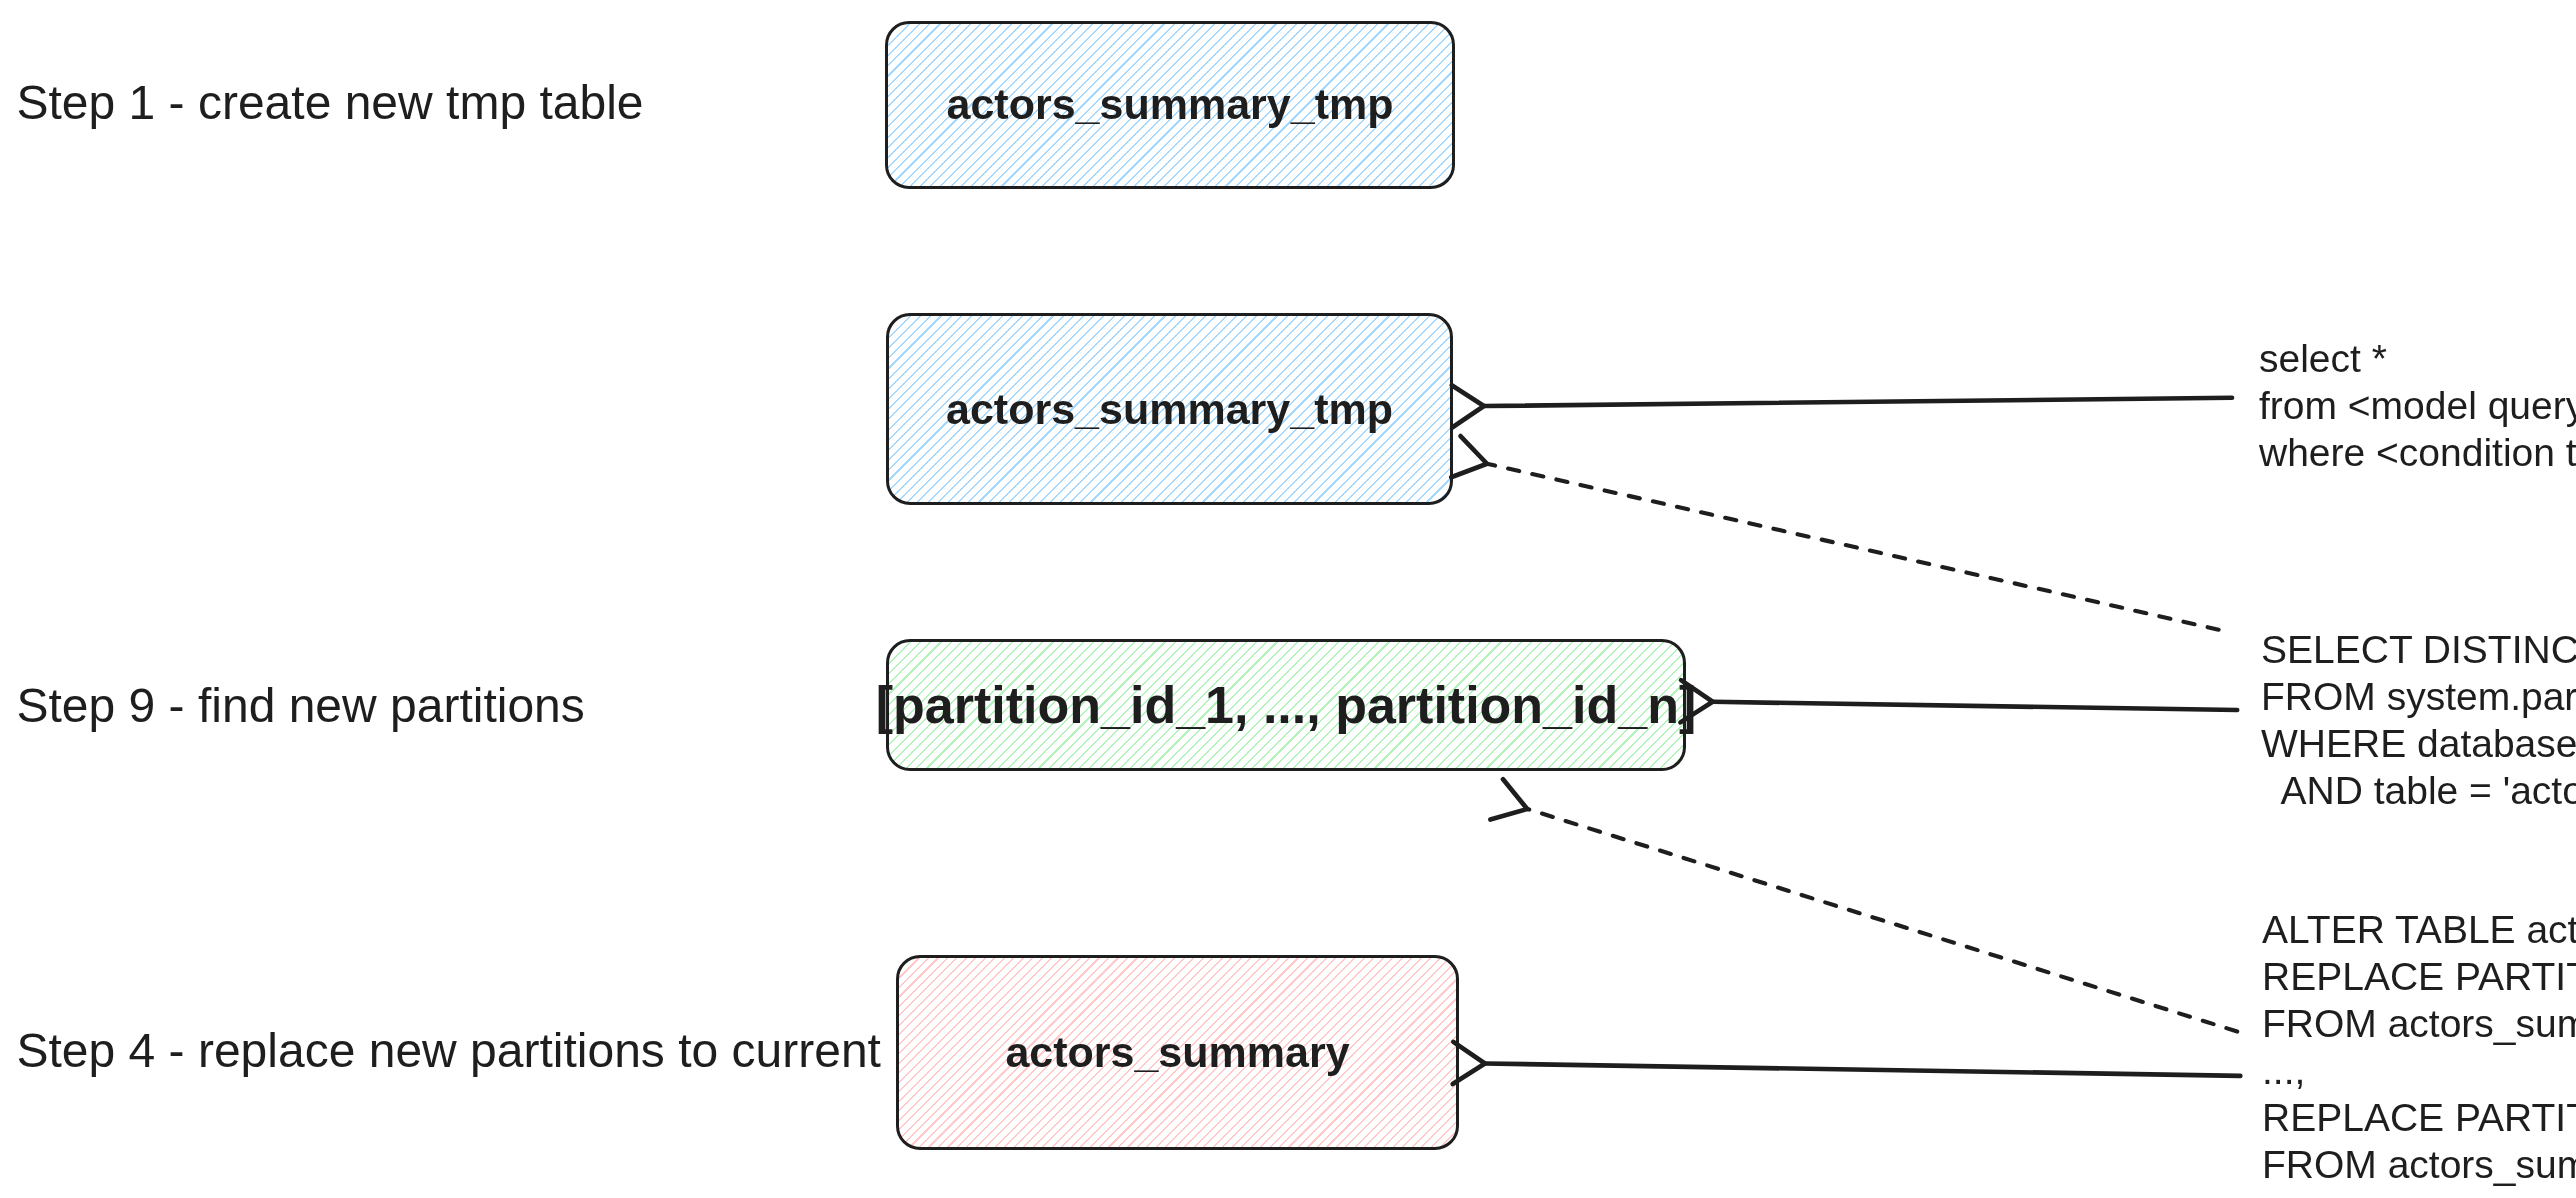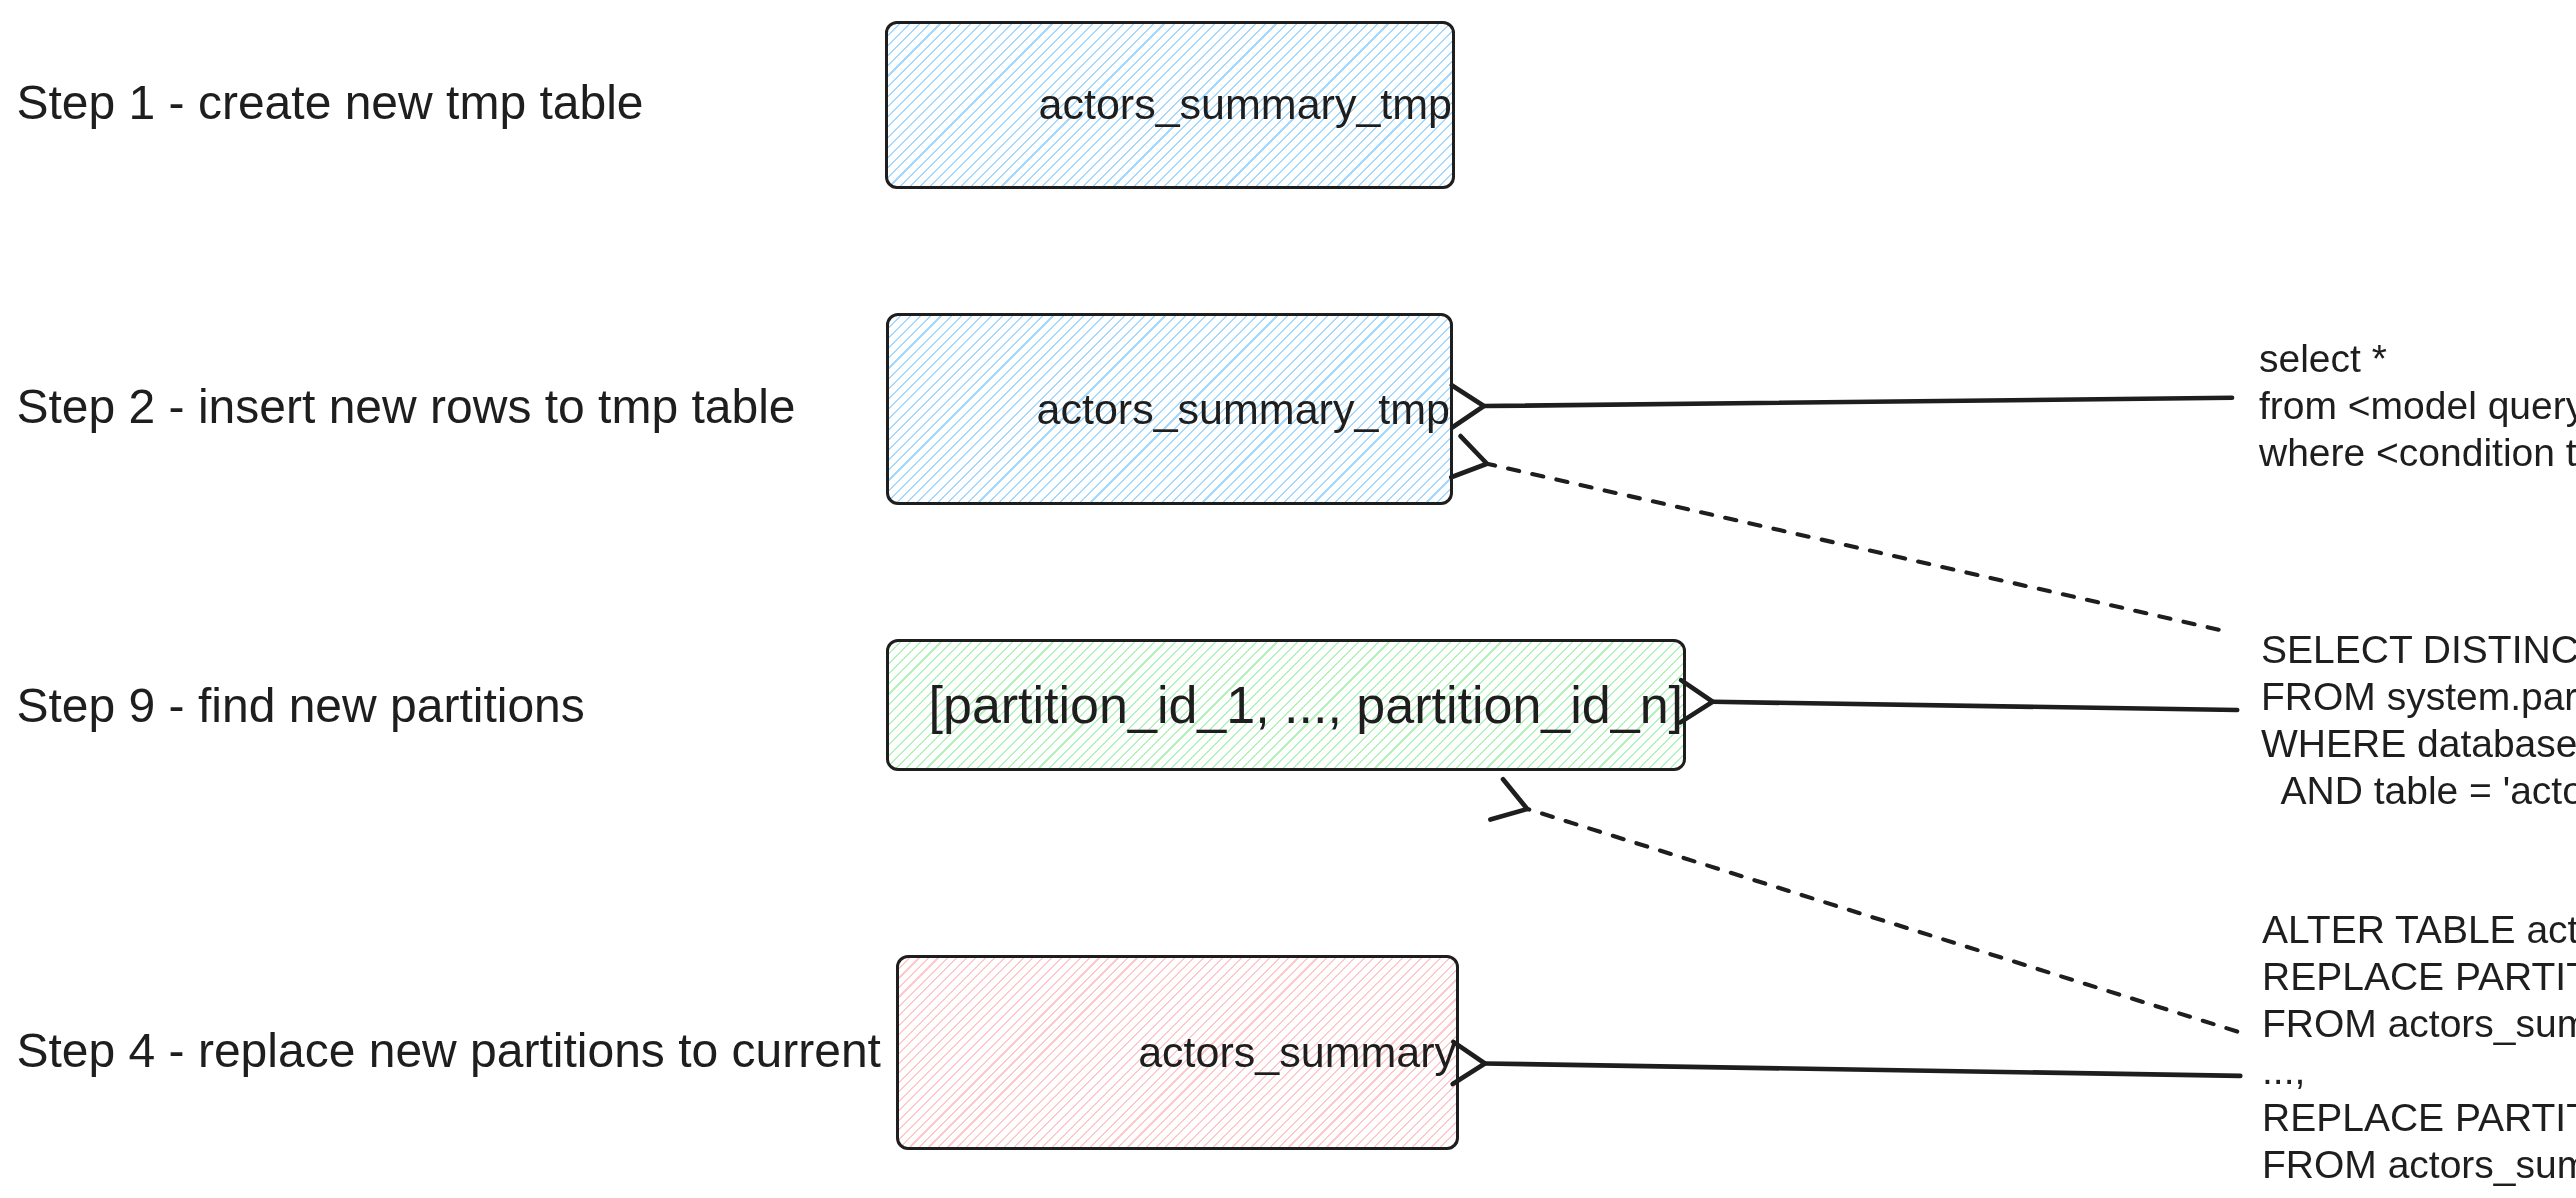--- a/index.html
+++ b/index.html
@@ -22,28 +22,29 @@
     position: absolute;
     left: 16.5px;
     font-size: 48px;
     line-height: 47px;
     white-space: nowrap;
     color: var(--ink);
   }
   .node-box {
     position: absolute;
     border: 3.1px solid var(--ink);
-    border-radius: 12px;
+    border-radius: 24px;
     display: flex;
     align-items: center;
-    justify-content: flex-end;
+    justify-content: center;
     font-size: 43px;
     white-space: nowrap;
     color: var(--ink);
     background-color: #ffffff;
+    font-weight: bold;
   }
   .hatch-blue {
     background-image: repeating-linear-gradient(135deg,
       var(--node-blue-fill) 0px, var(--node-blue-fill) 1.5px,
       transparent 1.5px, transparent 7.2px);
   }
   .hatch-green {
     background-image: repeating-linear-gradient(135deg,
       var(--node-green-fill) 0px, var(--node-green-fill) 1.5px,
       transparent 1.5px, transparent 7.2px);
@@ -71,21 +72,20 @@
   svg.arrows .solid  { stroke-width: 9px; stroke-linecap: round; }
   svg.arrows .dashed { stroke-width: 8px; stroke-linecap: round; stroke-dasharray: 22 26; }
   #arrowhead path { stroke: var(--ink); fill: none; stroke-width: 9px; stroke-linecap: round; stroke-linejoin: round; }
 </style>
 </head>
 <body>
 
 <div class="canvas">
 
   <div class="step-label" style="top:79px;">Step 1 - create new tmp table</div>
-  <div class="step-label" style="top:383px;">Step 2 - insert new rows to tmp table</div>
   <div class="step-label" style="top:682px;">Step 9 - find new partitions</div>
   <div class="step-label" style="top:1027px;">Step 4 - replace new partitions to current</div>
 
   <div class="node-box hatch-blue" style="left:885px; top:20.6px; width:570px; height:168px;">
     <span>actors_summary_tmp</span>
   </div>
 
   <div class="node-box hatch-blue" style="left:886px; top:313px; width:567px; height:192px;">
     <span>actors_summary_tmp</span>
   </div>

